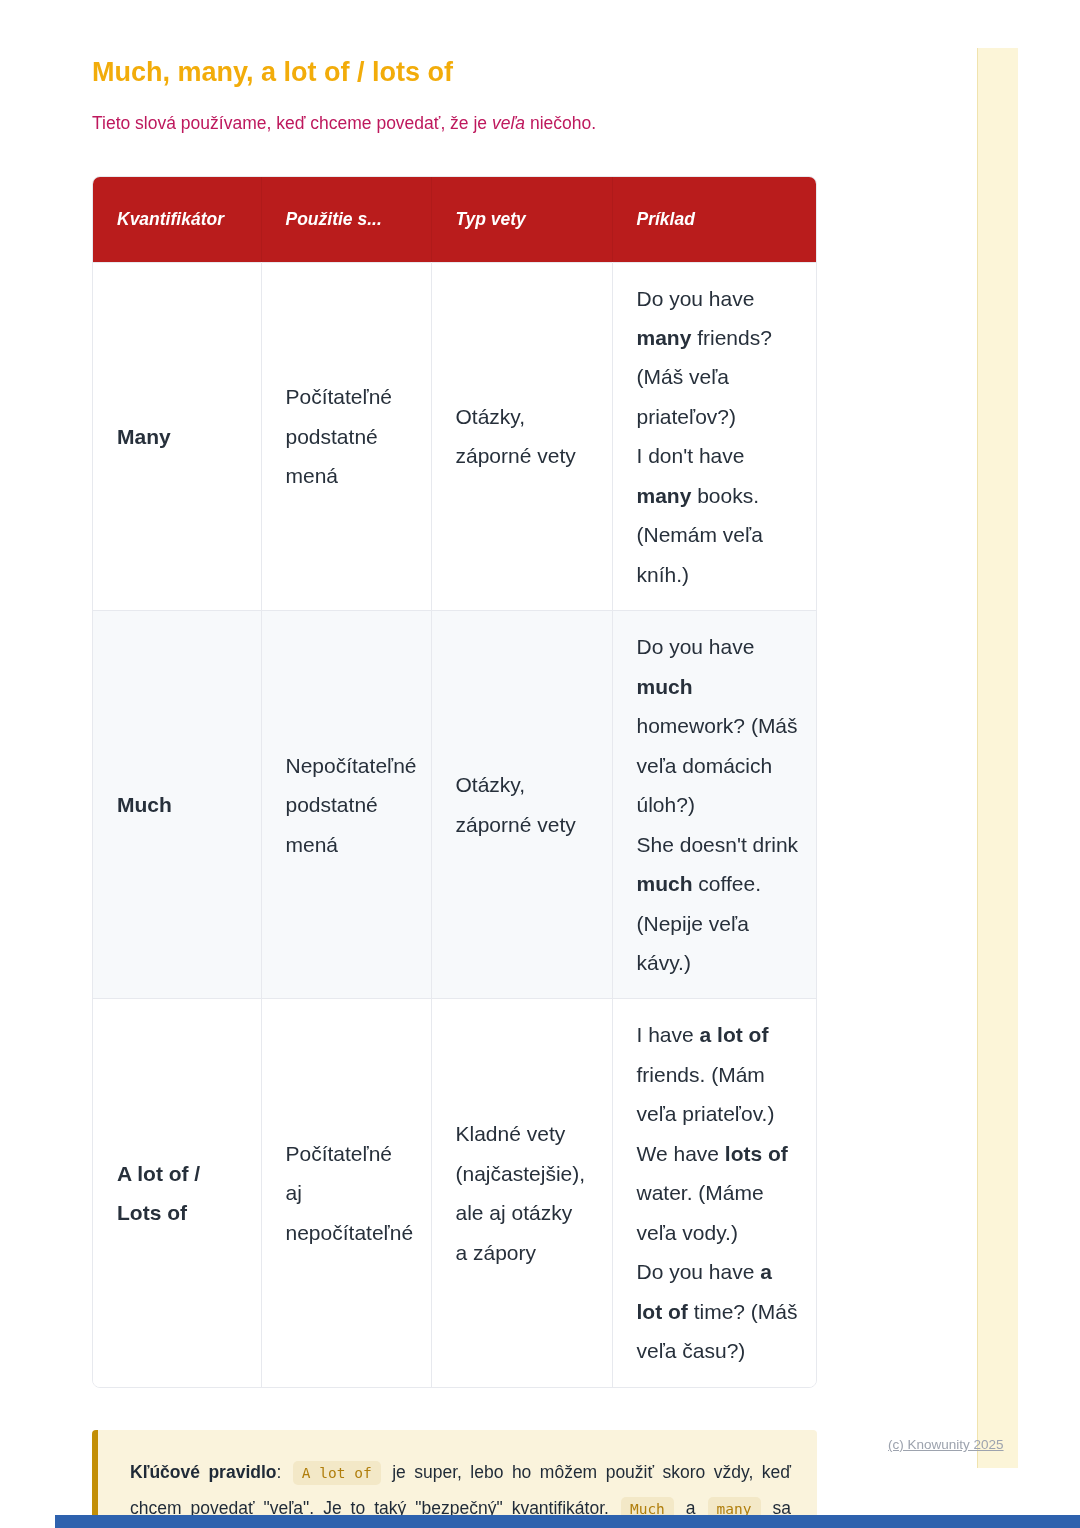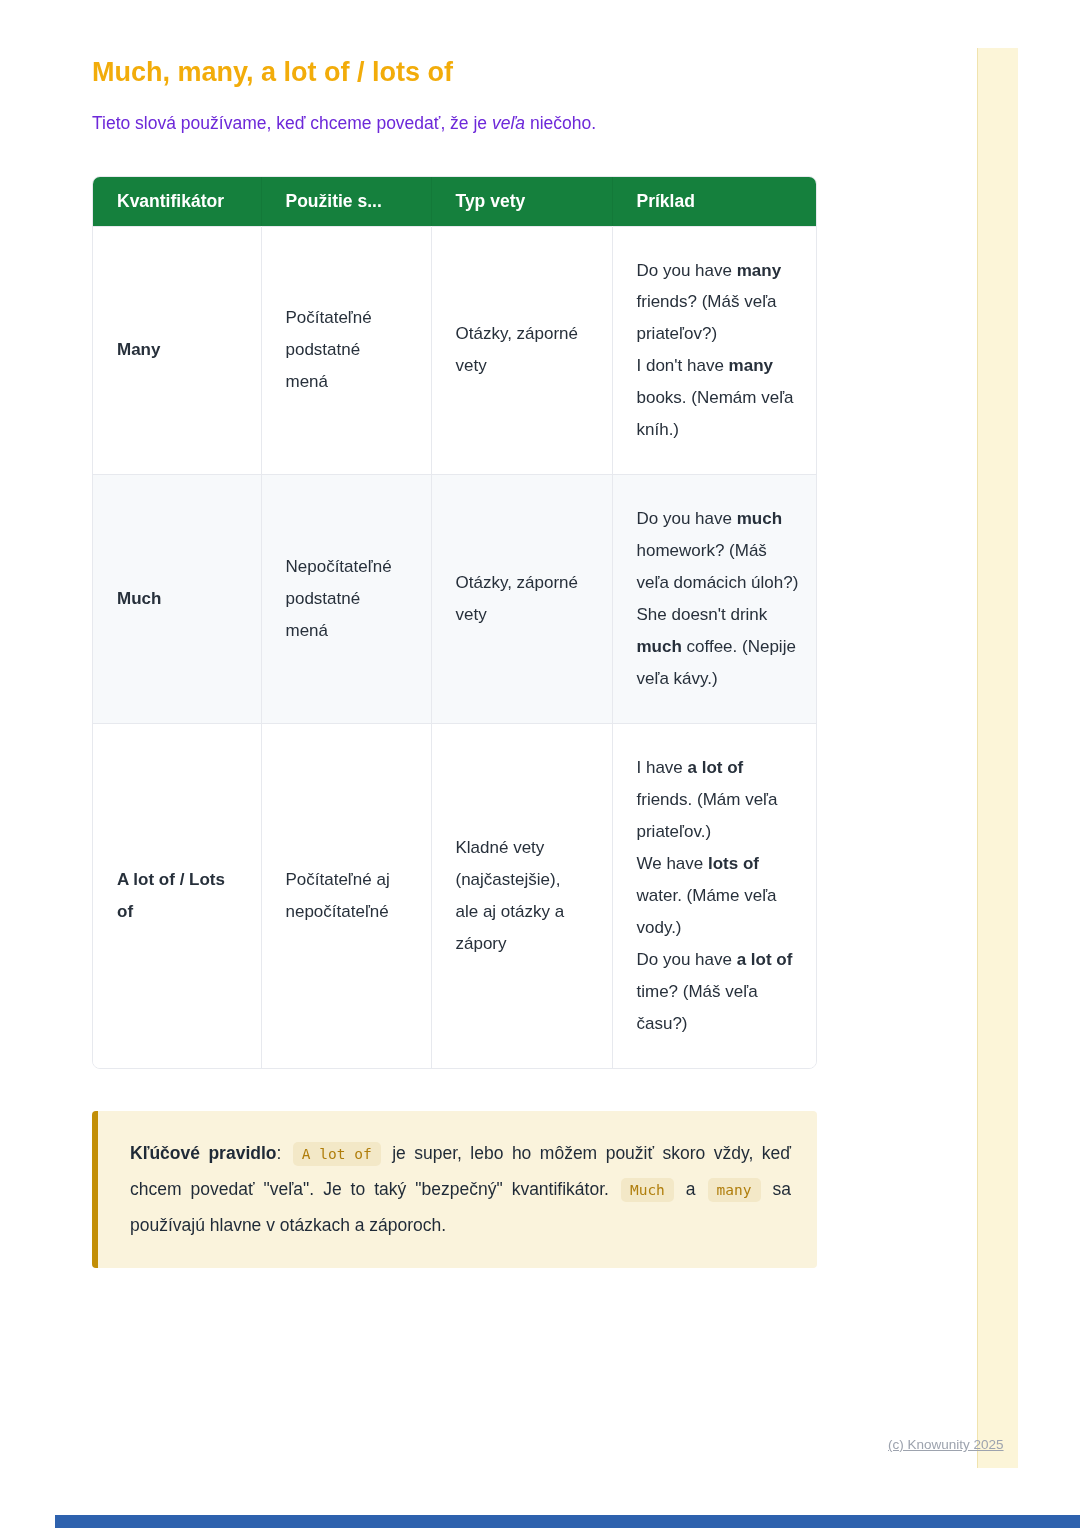--- a/index.html
+++ b/index.html
@@ -37,50 +37,51 @@
     color:#F2AC0A;
     font-size:27px;
     font-weight:bold;
     line-height:1.2;
   }
   h1.second { margin-top:50px; }
   p.intro {
     margin-top:22px;
     font-size:17.5px;
     line-height:1.55;
-    color:#6d28d9;
+    color:#be185d;
   }
   p.justify { text-align:justify; line-height:2.1; margin-top:24px; }
   .i { font-style:italic; }
   .b { font-weight:bold; }
 
   .table-wrap {
     margin-top:38px;
     border:1px solid #E7E9EE;
     border-radius:8px;
     overflow:hidden;
   }
   table {
     width:100%;
     border-collapse:collapse;
     table-layout:fixed;
   }
   th {
-    background:#15803d;
+    background:#b91c1c;
     color:#ffffff;
     font-size:17.5px;
     font-weight:bold;
     text-align:left;
-    padding:14px 24px;
+    padding:32px 24px;
     border-right:1px solid rgba(0,0,0,0.05);
+    font-style:italic;
   }
   th:last-child { border-right:none; }
   td {
-    padding:28px 24px;
-    font-size:17px;
+    padding:16px 24px;
+    font-size:21px;
     line-height:1.88;
     vertical-align:middle;
     border-top:1px solid #E7E9EE;
     border-left:1px solid #E7E9EE;
     color:#27303B;
     background:#ffffff;
   }
   td:first-child { border-left:none; }
   tr.alt td { background:#F7F9FB; }
   .td-quant { font-weight:bold; }

